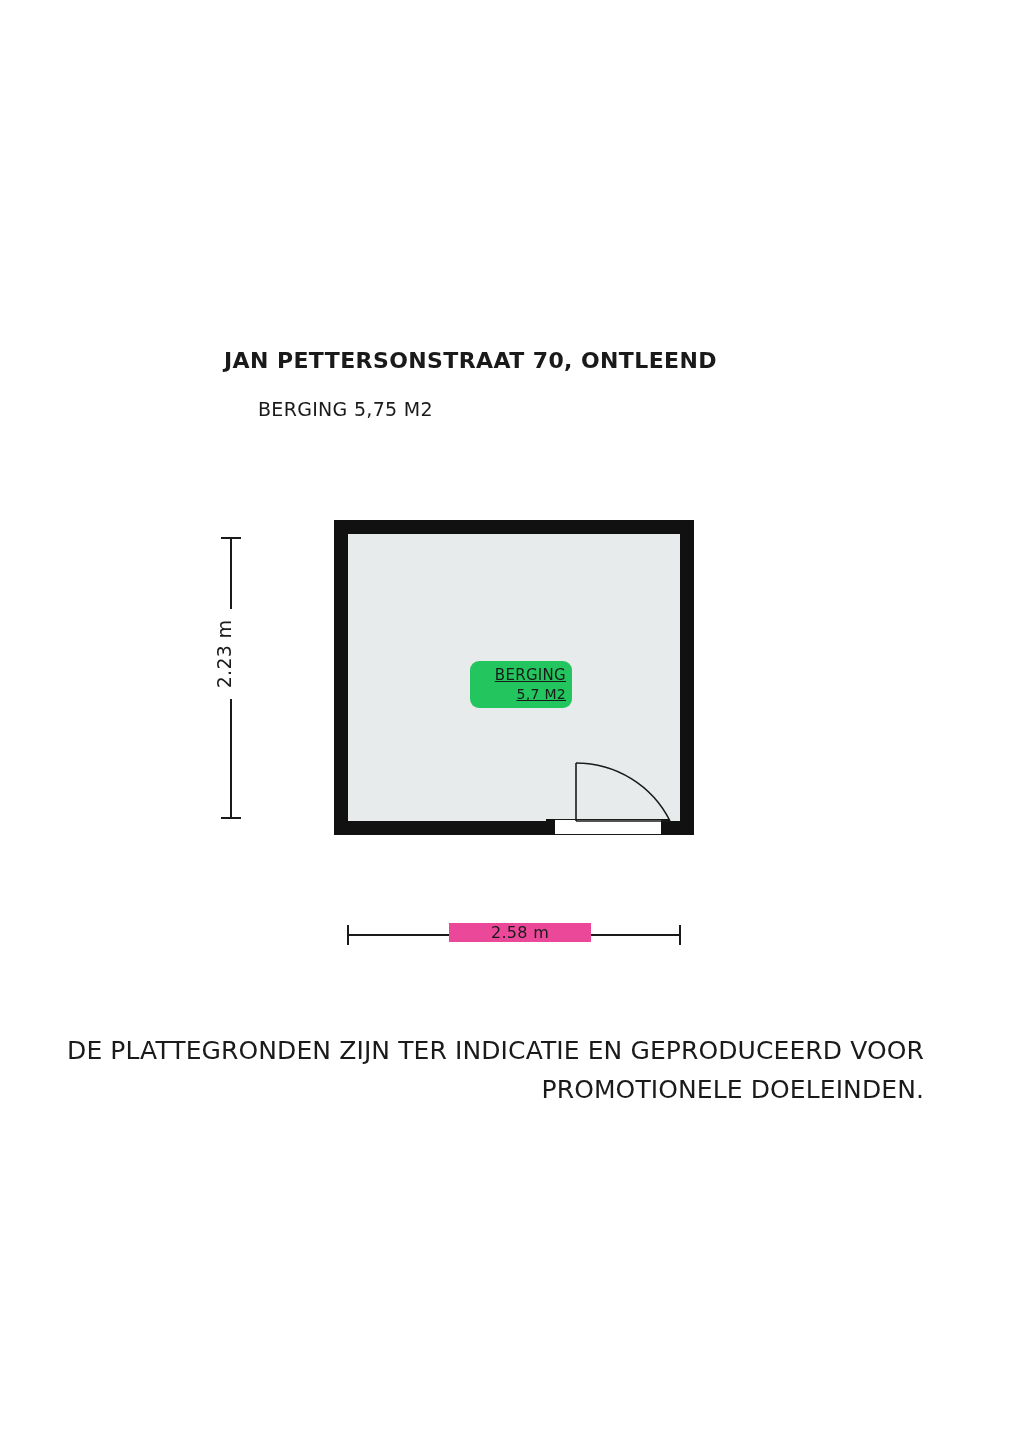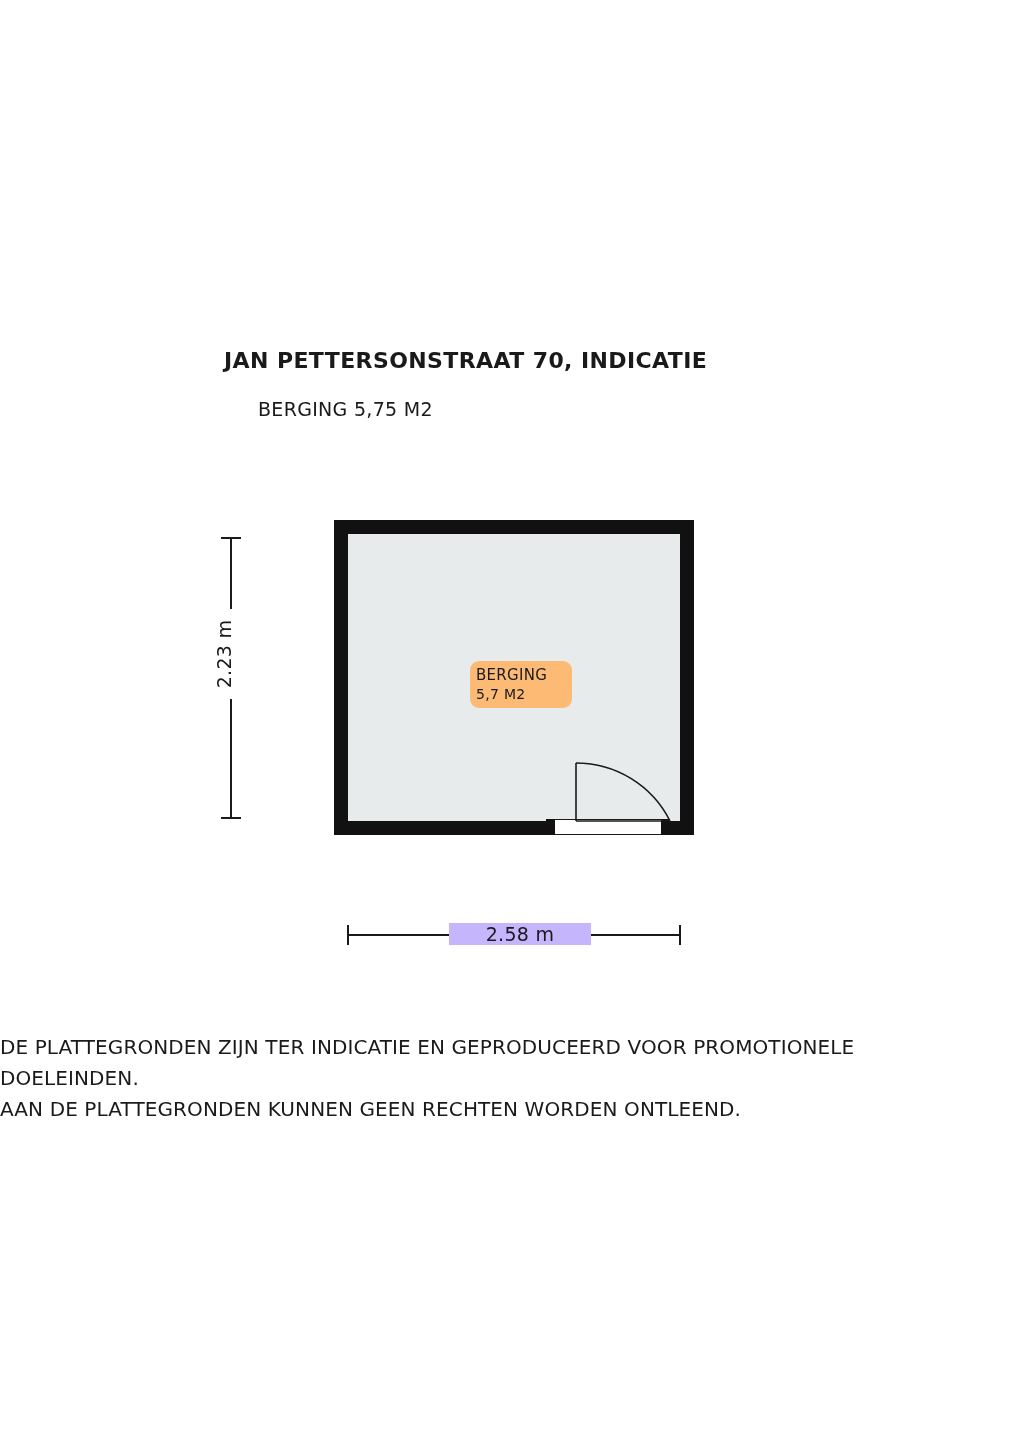--- a/index.html
+++ b/index.html
@@ -64,24 +64,25 @@
     background: #e7ebeb;
   }
 
   
   .room-label {
     position: absolute;
     left: 470px;
     top: 661px;
     width: 90px;
     padding: 4px 6px;
-    background: #fdba74;
+    background: #22c55e;
     border-radius: 9px;
-    text-align: left;
+    text-align: right;
     line-height: 1.35;
+    text-decoration: underline;
   }
   .room-label .nm {
     display: block;
     font-size: 15px;
     letter-spacing: 0.3px;
   }
   .room-label .ar {
     display: block;
     font-size: 14px;
     letter-spacing: 0.3px;
@@ -197,43 +198,43 @@
     width: 2px;
     height: 20px;
     background: #1a1a1a;
   }
   .dim-h .txt {
     position: absolute;
     left: 105px;
     top: 3px;
     width: 130px;
     text-align: center;
-    font-size: 19px;
-    background: #c4b5fd;
+    font-size: 16px;
+    background: #ec4899;
     padding: 0 6px;
     letter-spacing: 0.3px;
   }
 
   
   .disclaimer {
     position: absolute;
     left: 0;
     top: 1032px;
     width: 924px;
-    text-align: left;
-    font-size: 20px;
+    text-align: right;
+    font-size: 25px;
     line-height: 1.55;
     letter-spacing: 0.1px;
   }
   .disclaimer span { display: block; }
 </style>
 </head>
 <body>
 
-<div class="title">JAN PETTERSONSTRAAT 70, INDICATIE</div>
+<div class="title">JAN PETTERSONSTRAAT 70, ONTLEEND</div>
 <div class="subtitle">BERGING 5,75 M2</div>
 
 <div class="plan">
 
   <div class="room-outer"></div>
   <div class="room-inner"></div>
 
   <div class="room-label">
     <span class="nm">BERGING</span>
     <span class="ar">5,7 M2</span>
@@ -259,14 +260,13 @@
     <div class="cap-l"></div>
     <div class="line"></div>
     <div class="cap-r"></div>
     <div class="txt">2.58 m</div>
   </div>
 
 </div>
 
 <div class="disclaimer">
   <span>DE PLATTEGRONDEN ZIJN TER INDICATIE EN GEPRODUCEERD VOOR PROMOTIONELE DOELEINDEN.</span>
-  <span>AAN DE PLATTEGRONDEN KUNNEN GEEN RECHTEN WORDEN ONTLEEND.</span>
 </div>
 
 </body></html>

